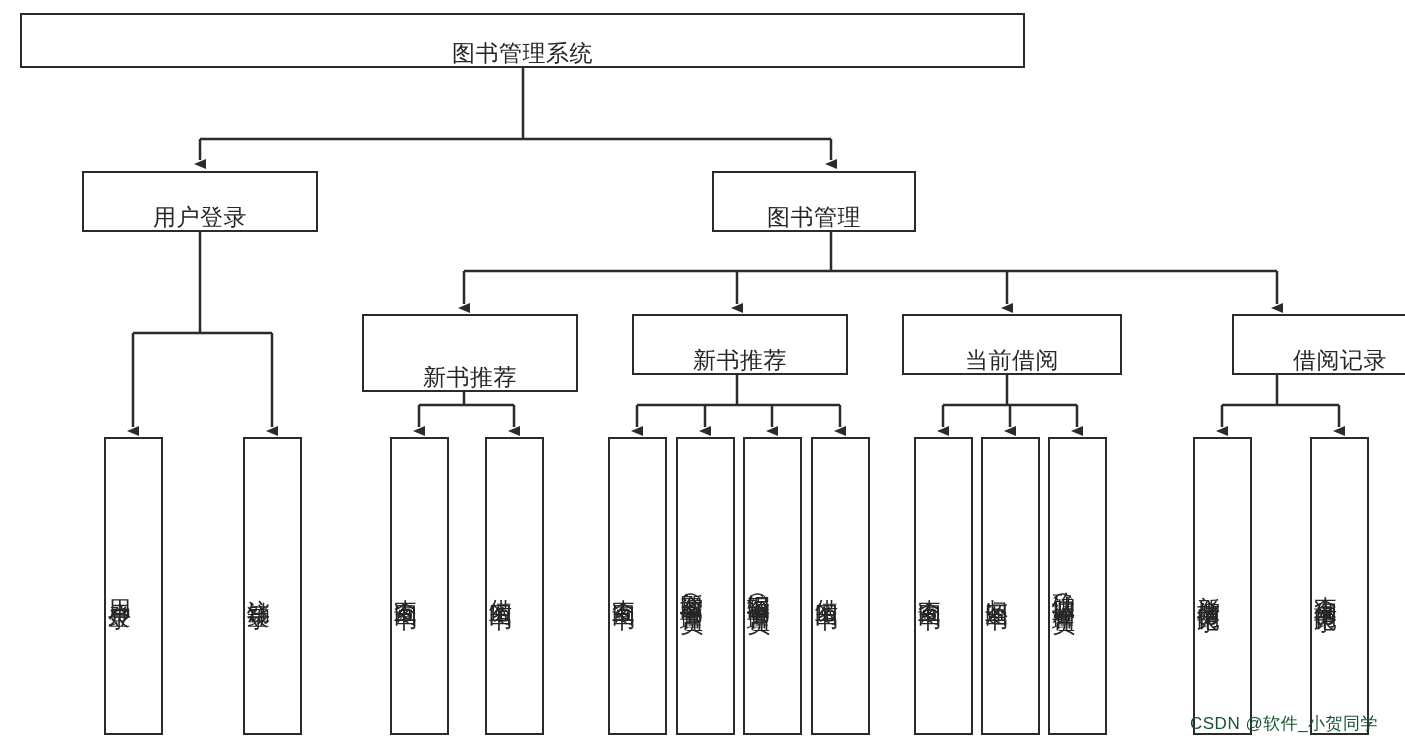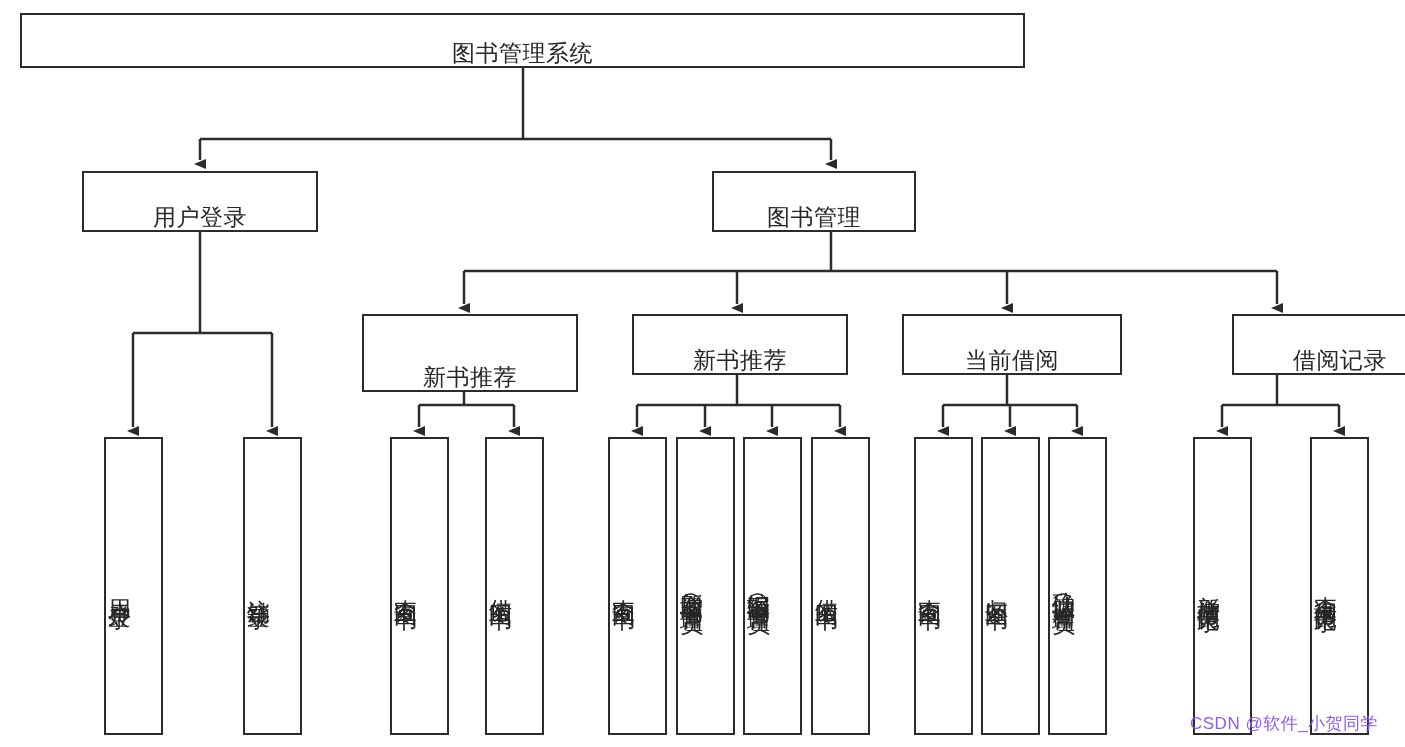--- a/index.html
+++ b/index.html
@@ -50,21 +50,21 @@
   }
   .node.v span {
     writing-mode: vertical-rl;
     text-orientation: upright;
   }
   #watermark {
     position: absolute;
     left: 1190px;
     top: 712px;
     font-size: 17px;
-    color: #8b5cf6;
+    color: #14532d;
     white-space: nowrap;
     letter-spacing: 0.5px;
   }
 </style>
 </head>
 <body>
 
 <div id="canvas">
 
   <svg class="edges" viewBox="0 0 1405 747">

